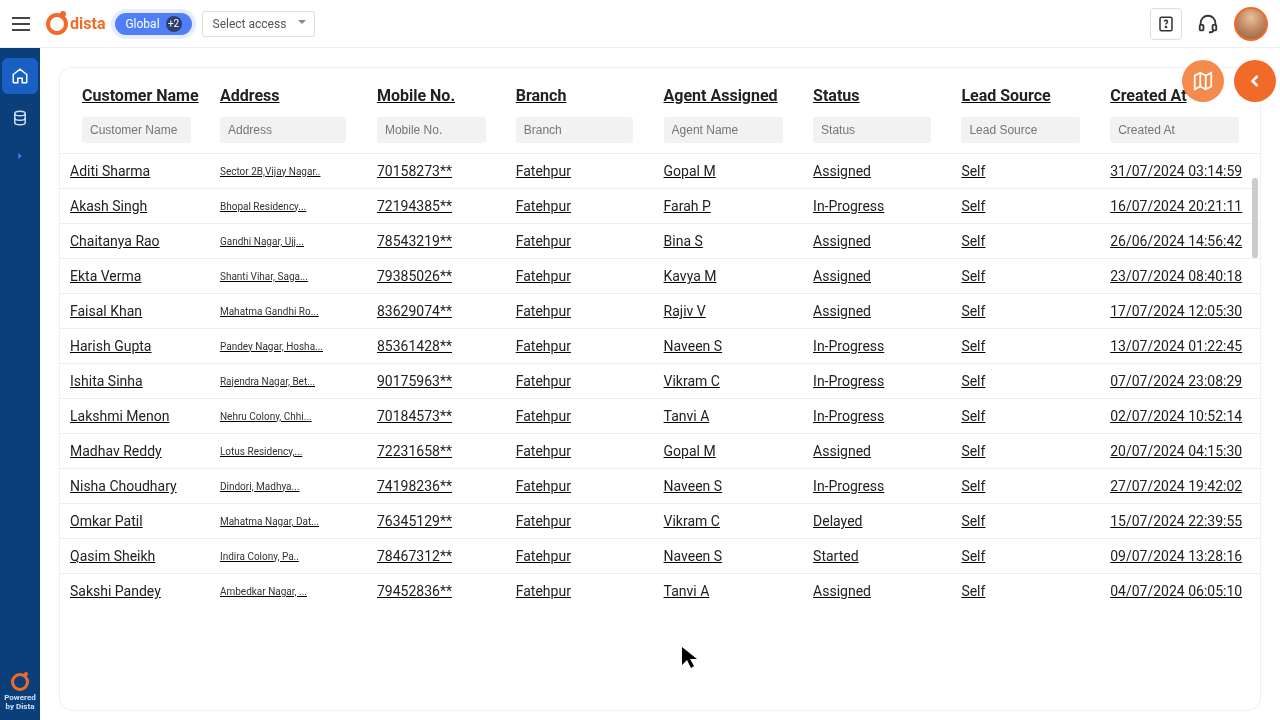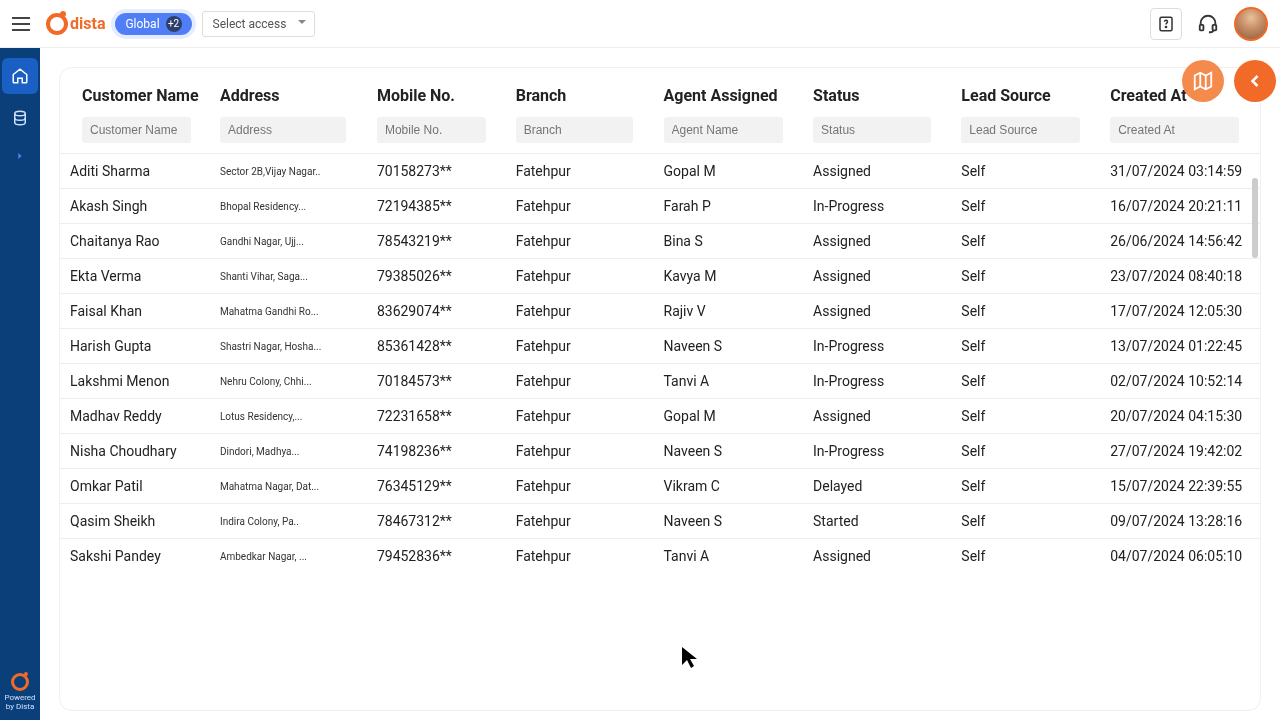--- a/index.html
+++ b/index.html
@@ -17,37 +17,37 @@
 
 .select-access { background:#fff; border:1px solid #ddd; border-radius:3px; font-size:12px; color:#555; padding:5px 28px 5px 10px; position:relative; cursor:pointer; }
 .select-access::after { content:""; position:absolute; right:8px; top:50%; transform:translateY(-50%); border:4px solid transparent; border-top-color:#888; }
 
 .topbar .spacer { flex:1; }
 .icon-btn { width:32px; height:32px; border:1px solid #ddd; border-radius:4px; display:flex; align-items:center; justify-content:center; cursor:pointer; color:#333; background:#fff; }
 .headset { width:32px; height:32px; display:flex; align-items:center; justify-content:center; cursor:pointer; color:#333; }
 .avatar { width:34px; height:34px; border-radius:50%; border:2px solid #f26a28; background: radial-gradient(circle at 50% 30%, #e8c29c 0%, #c99069 40%, #8b5a3a 100%); cursor:pointer; }
 
 .layout { display:flex; height: calc(720px - 48px); }
-.sidebar { width:40px; background:#0a3f7a; display:flex; flex-direction:column; align-items:center; padding-top:10px; gap:6px; position:relative; }
+.sidebar { width:40px; background:#0a3f7a; display:flex; flex-direction:column; align-items:center; padding-top:10px; gap:6px; position:relative;font-weight:bold; }
 .sidebar .navitem { width:36px; height:36px; display:flex; align-items:center; justify-content:center; color:#cfe1ff; border-radius:6px; cursor:pointer; }
 .sidebar .navitem.active { background:#1a60c4; color:#fff; }
 .sidebar .expand { color:#4f7ef7; margin-top:4px; cursor:pointer; }
 .sidebar .powered { position:absolute; bottom:8px; text-align:center; font-size:8px; color:#cfe1ff; line-height:1.2; }
 .sidebar .powered .ring { width:18px; height:18px; border:3px solid #f26a28; border-radius:50%; margin:0 auto 2px; position:relative; }
 .sidebar .powered .ring::after { content:""; position:absolute; top:-4px; right:-2px; width:4px; height:4px; background:#f26a28; border-radius:50%; }
 
 .content { flex:1; position:relative; padding: 20px 20px 10px 20px; overflow:hidden; }
 .card { background:#fff; border-radius:12px; box-shadow: 0 0 0 1px #f0f0f0; height:100%; overflow:hidden; position:relative; }
 .float-btns { position:absolute; top:12px; right:4px; display:flex; gap:10px; z-index:5; }
 .circle-btn { width:42px; height:42px; border-radius:50%; display:flex; align-items:center; justify-content:center; color:#fff; cursor:pointer; }
 .circle-orange { background:#f26a28; }
 .circle-orange-light { background:#f48a4c; }
 
 .table-wrap { overflow-y:auto; height:100%; }
-table { width:100%; border-collapse:collapse; }
+table { width:100%; border-collapse:collapse;text-decoration:underline; }
 thead th { text-align:left; font-size:16px; font-weight:700; color:#222; padding: 18px 10px 8px 10px; white-space:nowrap; }
 thead th:first-child, tbody td:first-child { padding-left:22px; }
 .filter-row td { padding: 4px 10px 10px 10px; }
 .filter-row input { width: 92%; background:#f2f2f2; border:none; border-radius:3px; font-size:12px; color:#888; padding:6px 8px; }
 tbody tr.data-row td { padding: 9px 10px; font-size:14px; color:#222; border-top:1px solid #eee; white-space:nowrap; overflow:hidden; text-overflow:ellipsis; }
 tbody tr.data-row td.addr { font-size:10px; color:#333; max-width:150px; }
 .cursor { position:absolute; left:620px; top:577px; font-size:22px; color:#000; pointer-events:none; z-index:10; }
 
 
 col.c1{width:150px}col.c2{width:158px}col.c3{width:140px}col.c4{width:150px}col.c5{width:150px}col.c6{width:150px}col.c7{width:150px}col.c8{width:160px}
@@ -214,27 +214,37 @@
                 <td class="addr">Mahatma Gandhi Ro...</td>
                 <td>83629074**</td>
                 <td>Fatehpur</td>
                 <td>Rajiv V</td>
                 <td>Assigned</td>
                 <td>Self</td>
                 <td>17/07/2024 12:05:30</td>
               </tr>
               <tr class="data-row">
                 <td>Harish Gupta</td>
-                <td class="addr">Shastri Nagar, Hosha...</td>
+                <td class="addr">Pandey Nagar, Hosha...</td>
                 <td>85361428**</td>
                 <td>Fatehpur</td>
                 <td>Naveen S</td>
                 <td>In-Progress</td>
                 <td>Self</td>
                 <td>13/07/2024 01:22:45</td>
+              </tr>
+              <tr class="data-row">
+                <td>Ishita Sinha</td>
+                <td class="addr">Rajendra Nagar, Bet...</td>
+                <td>90175963**</td>
+                <td>Fatehpur</td>
+                <td>Vikram C</td>
+                <td>In-Progress</td>
+                <td>Self</td>
+                <td>07/07/2024 23:08:29</td>
               </tr>
               <tr class="data-row">
                 <td>Lakshmi Menon</td>
                 <td class="addr">Nehru Colony, Chhi...</td>
                 <td>70184573**</td>
                 <td>Fatehpur</td>
                 <td>Tanvi A</td>
                 <td>In-Progress</td>
                 <td>Self</td>
                 <td>02/07/2024 10:52:14</td>

